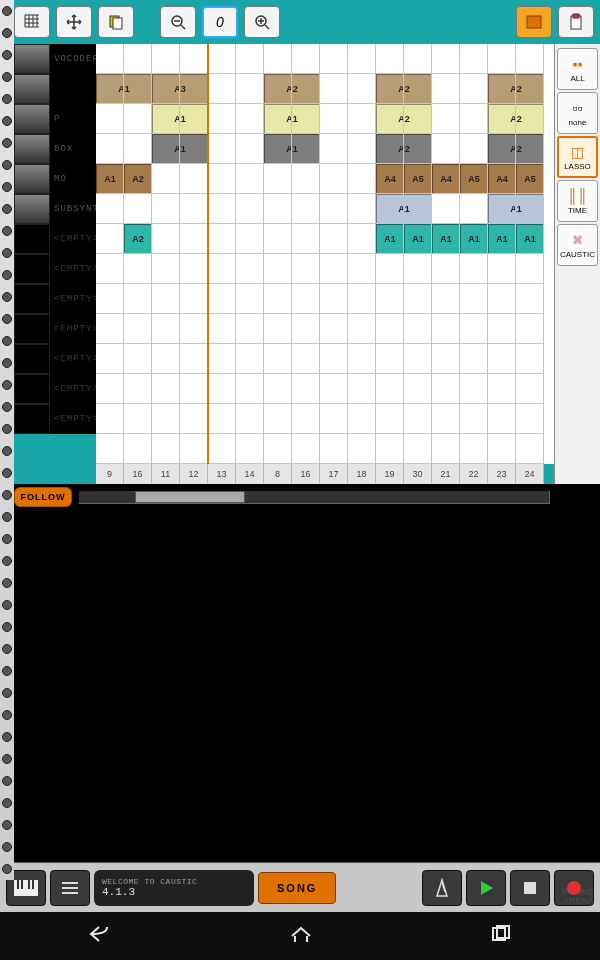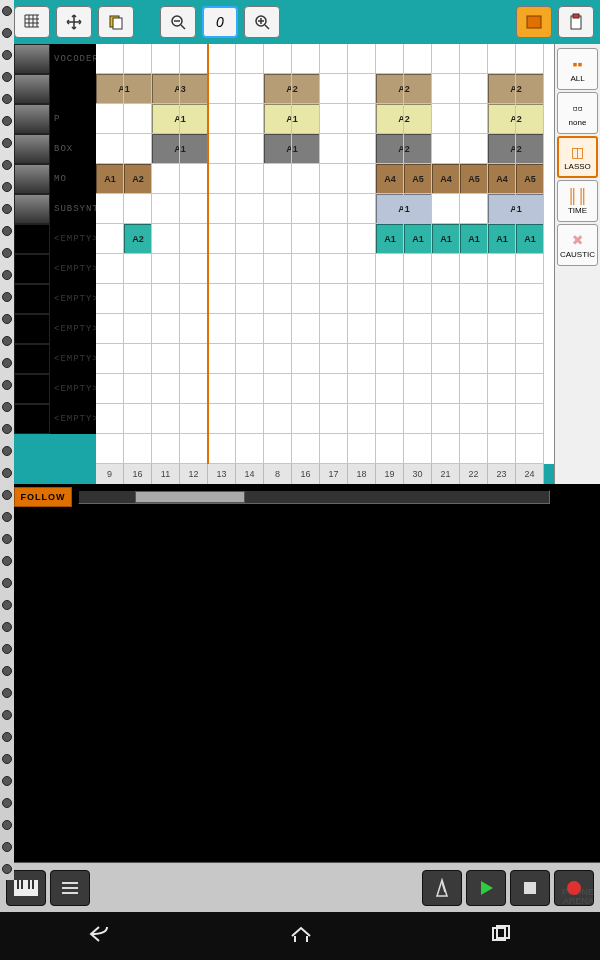--- a/index.html
+++ b/index.html
@@ -40,21 +40,21 @@
   .playhead { position:absolute; top:0; bottom:20px; width:2px; background:#e07000; left:calc(82px + 14px + 4*28px - 1px); }
 
   
   .rightbar { width:46px; background:#f0f0f0; border-left:1px solid #888; display:flex; flex-direction:column; gap:2px; padding:4px 2px; }
   .rbtn { height:42px; border:1px solid #999; border-radius:3px; background:#fafafa; display:flex; flex-direction:column; align-items:center; justify-content:center; font-size:8px; cursor:pointer; gap:2px; }
   .rbtn.active { border:2px solid #e07000; background:#fff2e0; }
   .rbtn .ico { font-size:14px; }
 
   
   .followbar { height:26px; background:#000; display:flex; align-items:center; padding-left:14px; }
-  .follow-btn { width:58px; height:20px; background:#e07000; border:1px solid #a05000; color:#000; font-size:9px; font-weight:bold; display:flex; align-items:center; justify-content:center; border-radius:0; letter-spacing:1px; }
+  .follow-btn { width:58px; height:20px; background:#e07000; border:1px solid #a05000; color:#000; font-size:9px; font-weight:bold; display:flex; align-items:center; justify-content:center; border-radius:6px; letter-spacing:1px; }
   .hscroll { flex:1; height:14px; margin:0 50px 0 6px; background:#333; border:1px inset #111; position:relative; }
   .hscroll .thumb { position:absolute; left:56px; width:110px; top:0; bottom:0; background:#aaa; border:1px solid #555; }
 
   
   .mixer-area { flex:1; background:#000; }
 
   
   .transport { height:50px; background:#c8c8c8; border-top:1px solid #555; display:flex; align-items:center; gap:4px; padding:0 6px; }
   .tbtn { height:36px; min-width:40px; background:#3a3a3a; border:1px solid #111; border-radius:4px; display:flex; align-items:center; justify-content:center; color:#ddd; font-size:14px; cursor:pointer; }
   .lcd { flex:0 0 160px; height:36px; background:#222; border-radius:6px; padding:3px 8px; display:flex; flex-direction:column; justify-content:center; }
@@ -617,20 +617,25 @@
   </div>
   <div class="tbtn">
     <svg width="20" height="14">
         <g stroke="#ddd" stroke-width="2">
           <line x1="2" y1="2" x2="18" y2="2"></line>
           <line x1="2" y1="7" x2="18" y2="7"></line>
           <line x1="2" y1="12" x2="18" y2="12"></line>
         </g>
       </svg>
   </div>
+  <div class="lcd">
+    <div class="line1">WELCOME TO CAUSTIC</div>
+    <div class="line2">4.1.3</div>
+  </div>
+  <div class="song-btn">SONG</div>
   <div class="spacer"></div>
   <div class="tbtn">
     <svg width="16" height="20">
         <path d="M8 2 L13 18 L3 18 Z" fill="none" stroke="#ddd" stroke-width="1.5"></path>
         <line x1="8" y1="4" x2="11" y2="14" stroke="#ddd" stroke-width="1.5"></line>
       </svg>
   </div>
   <div class="tbtn play-btn">
     <svg width="18" height="18">
         <path d="M4 2 L16 9 L4 16 Z"></path>

